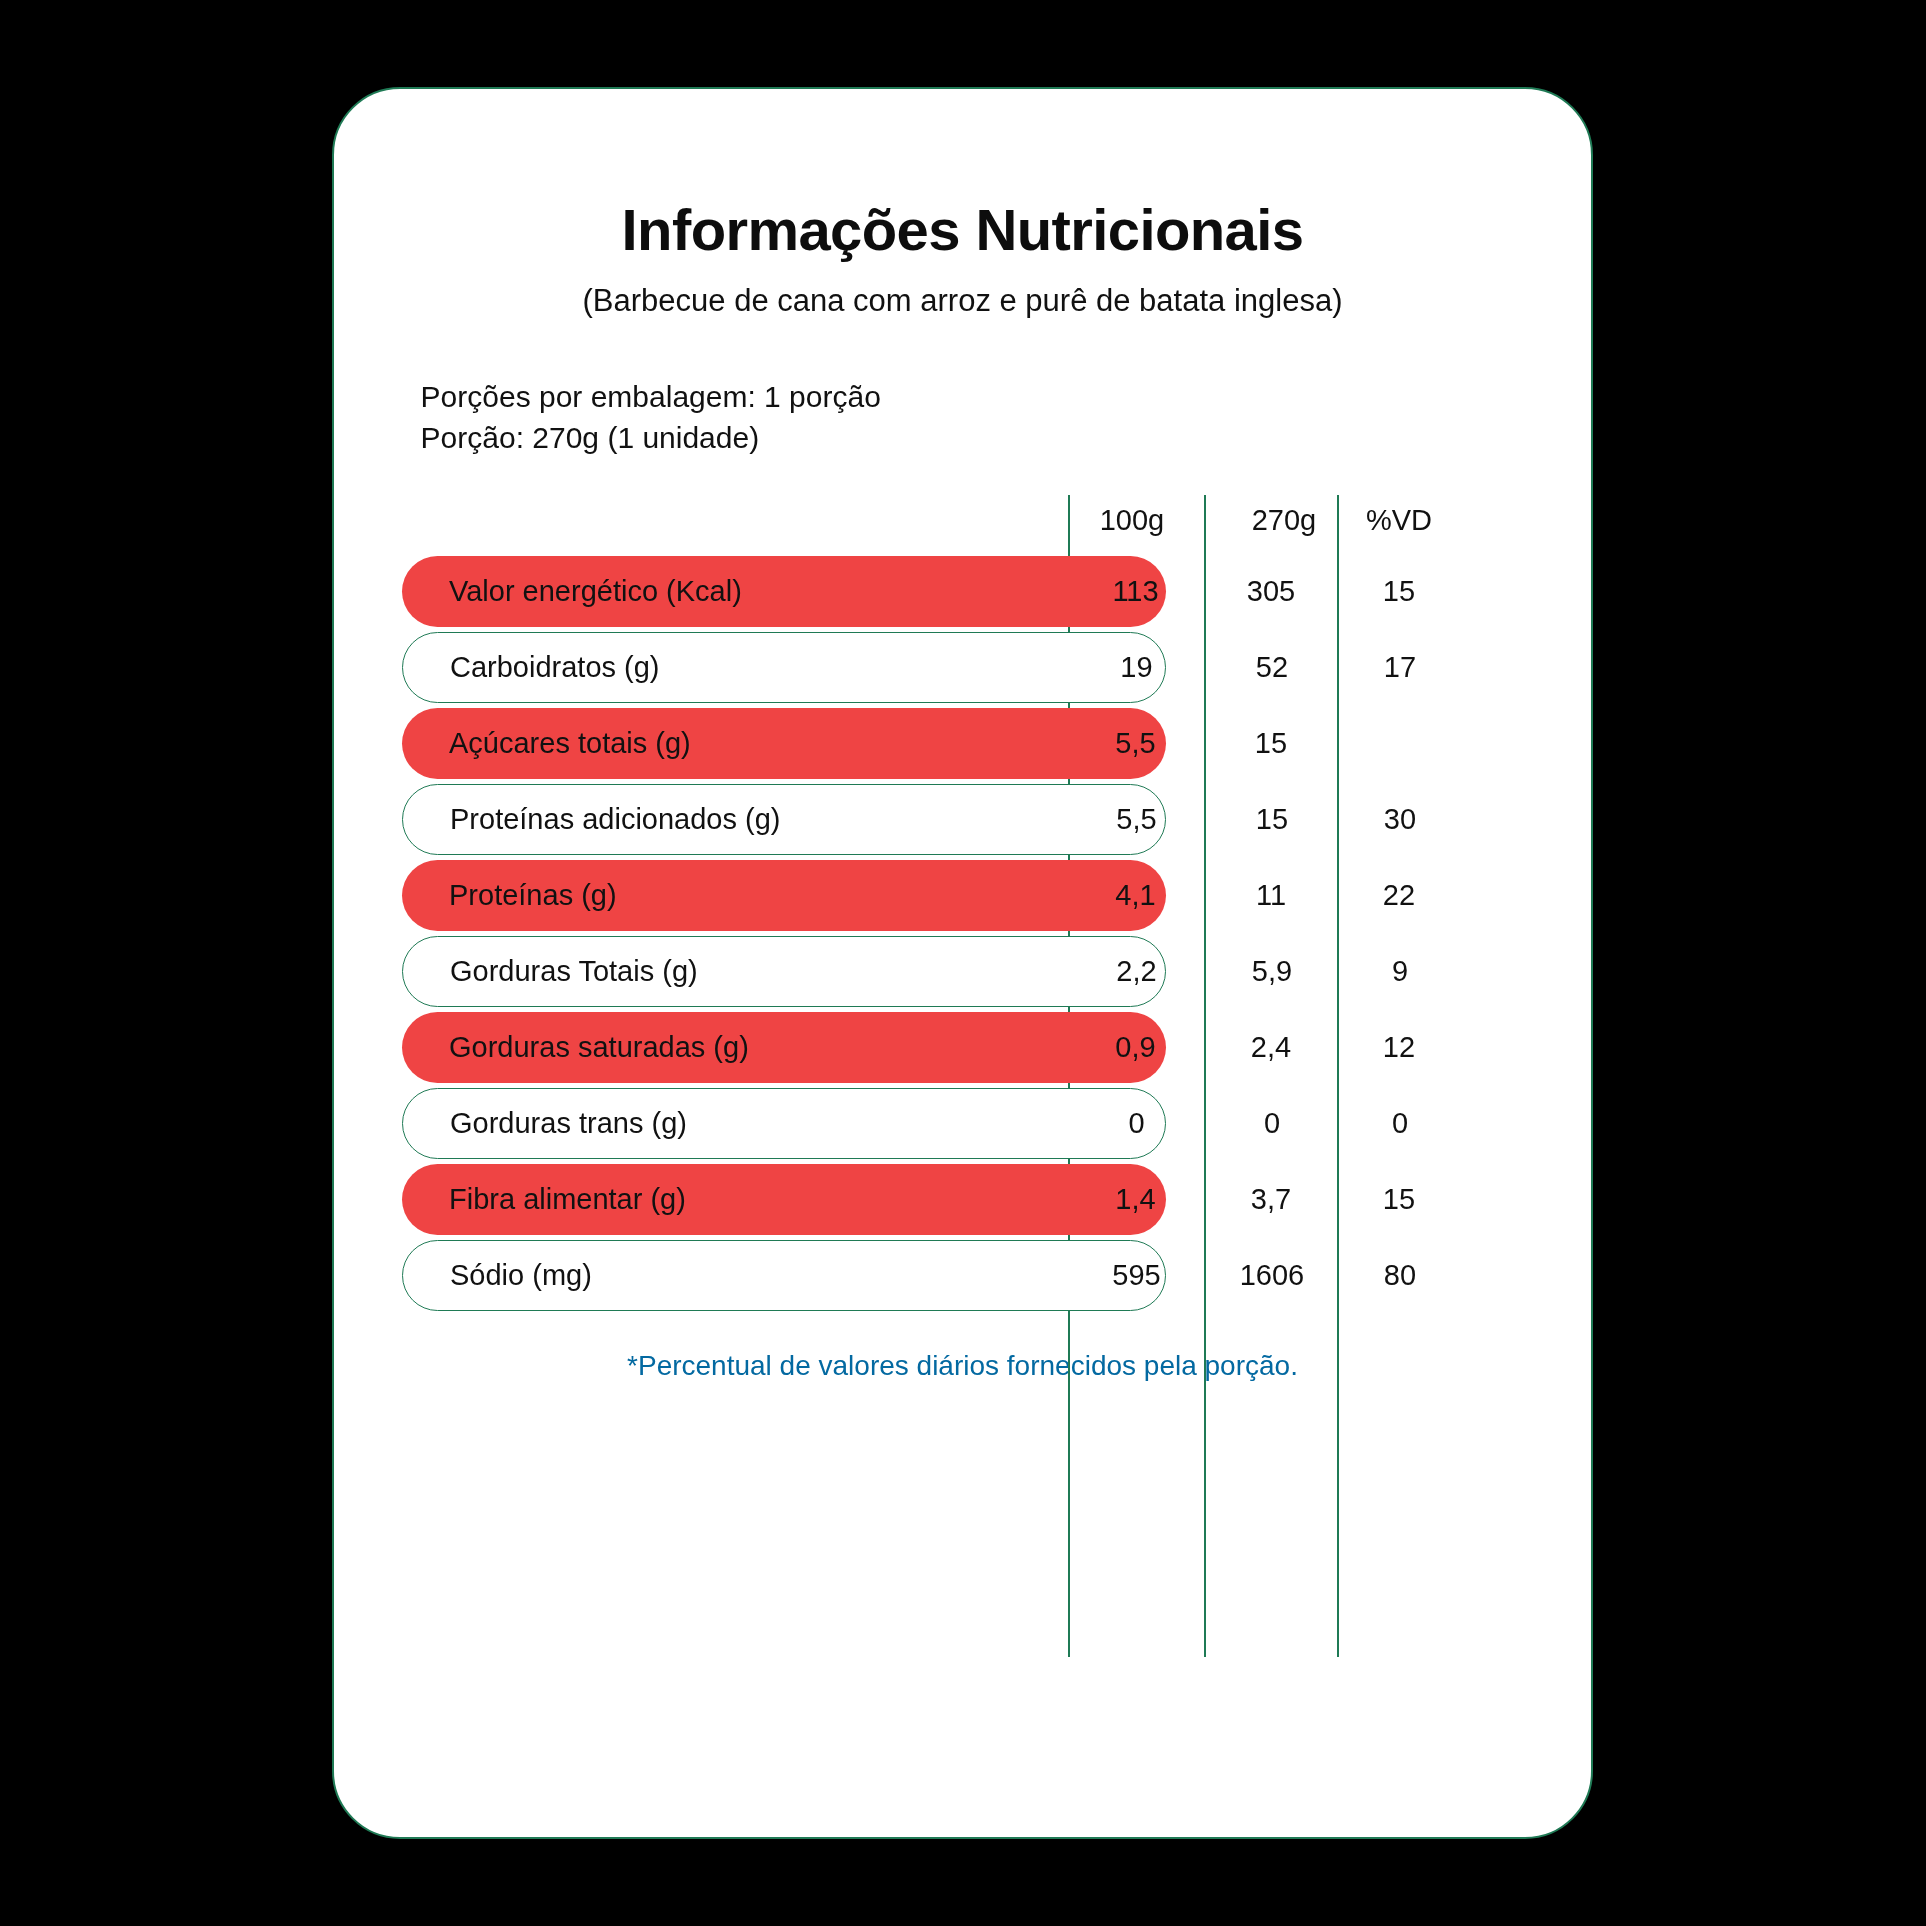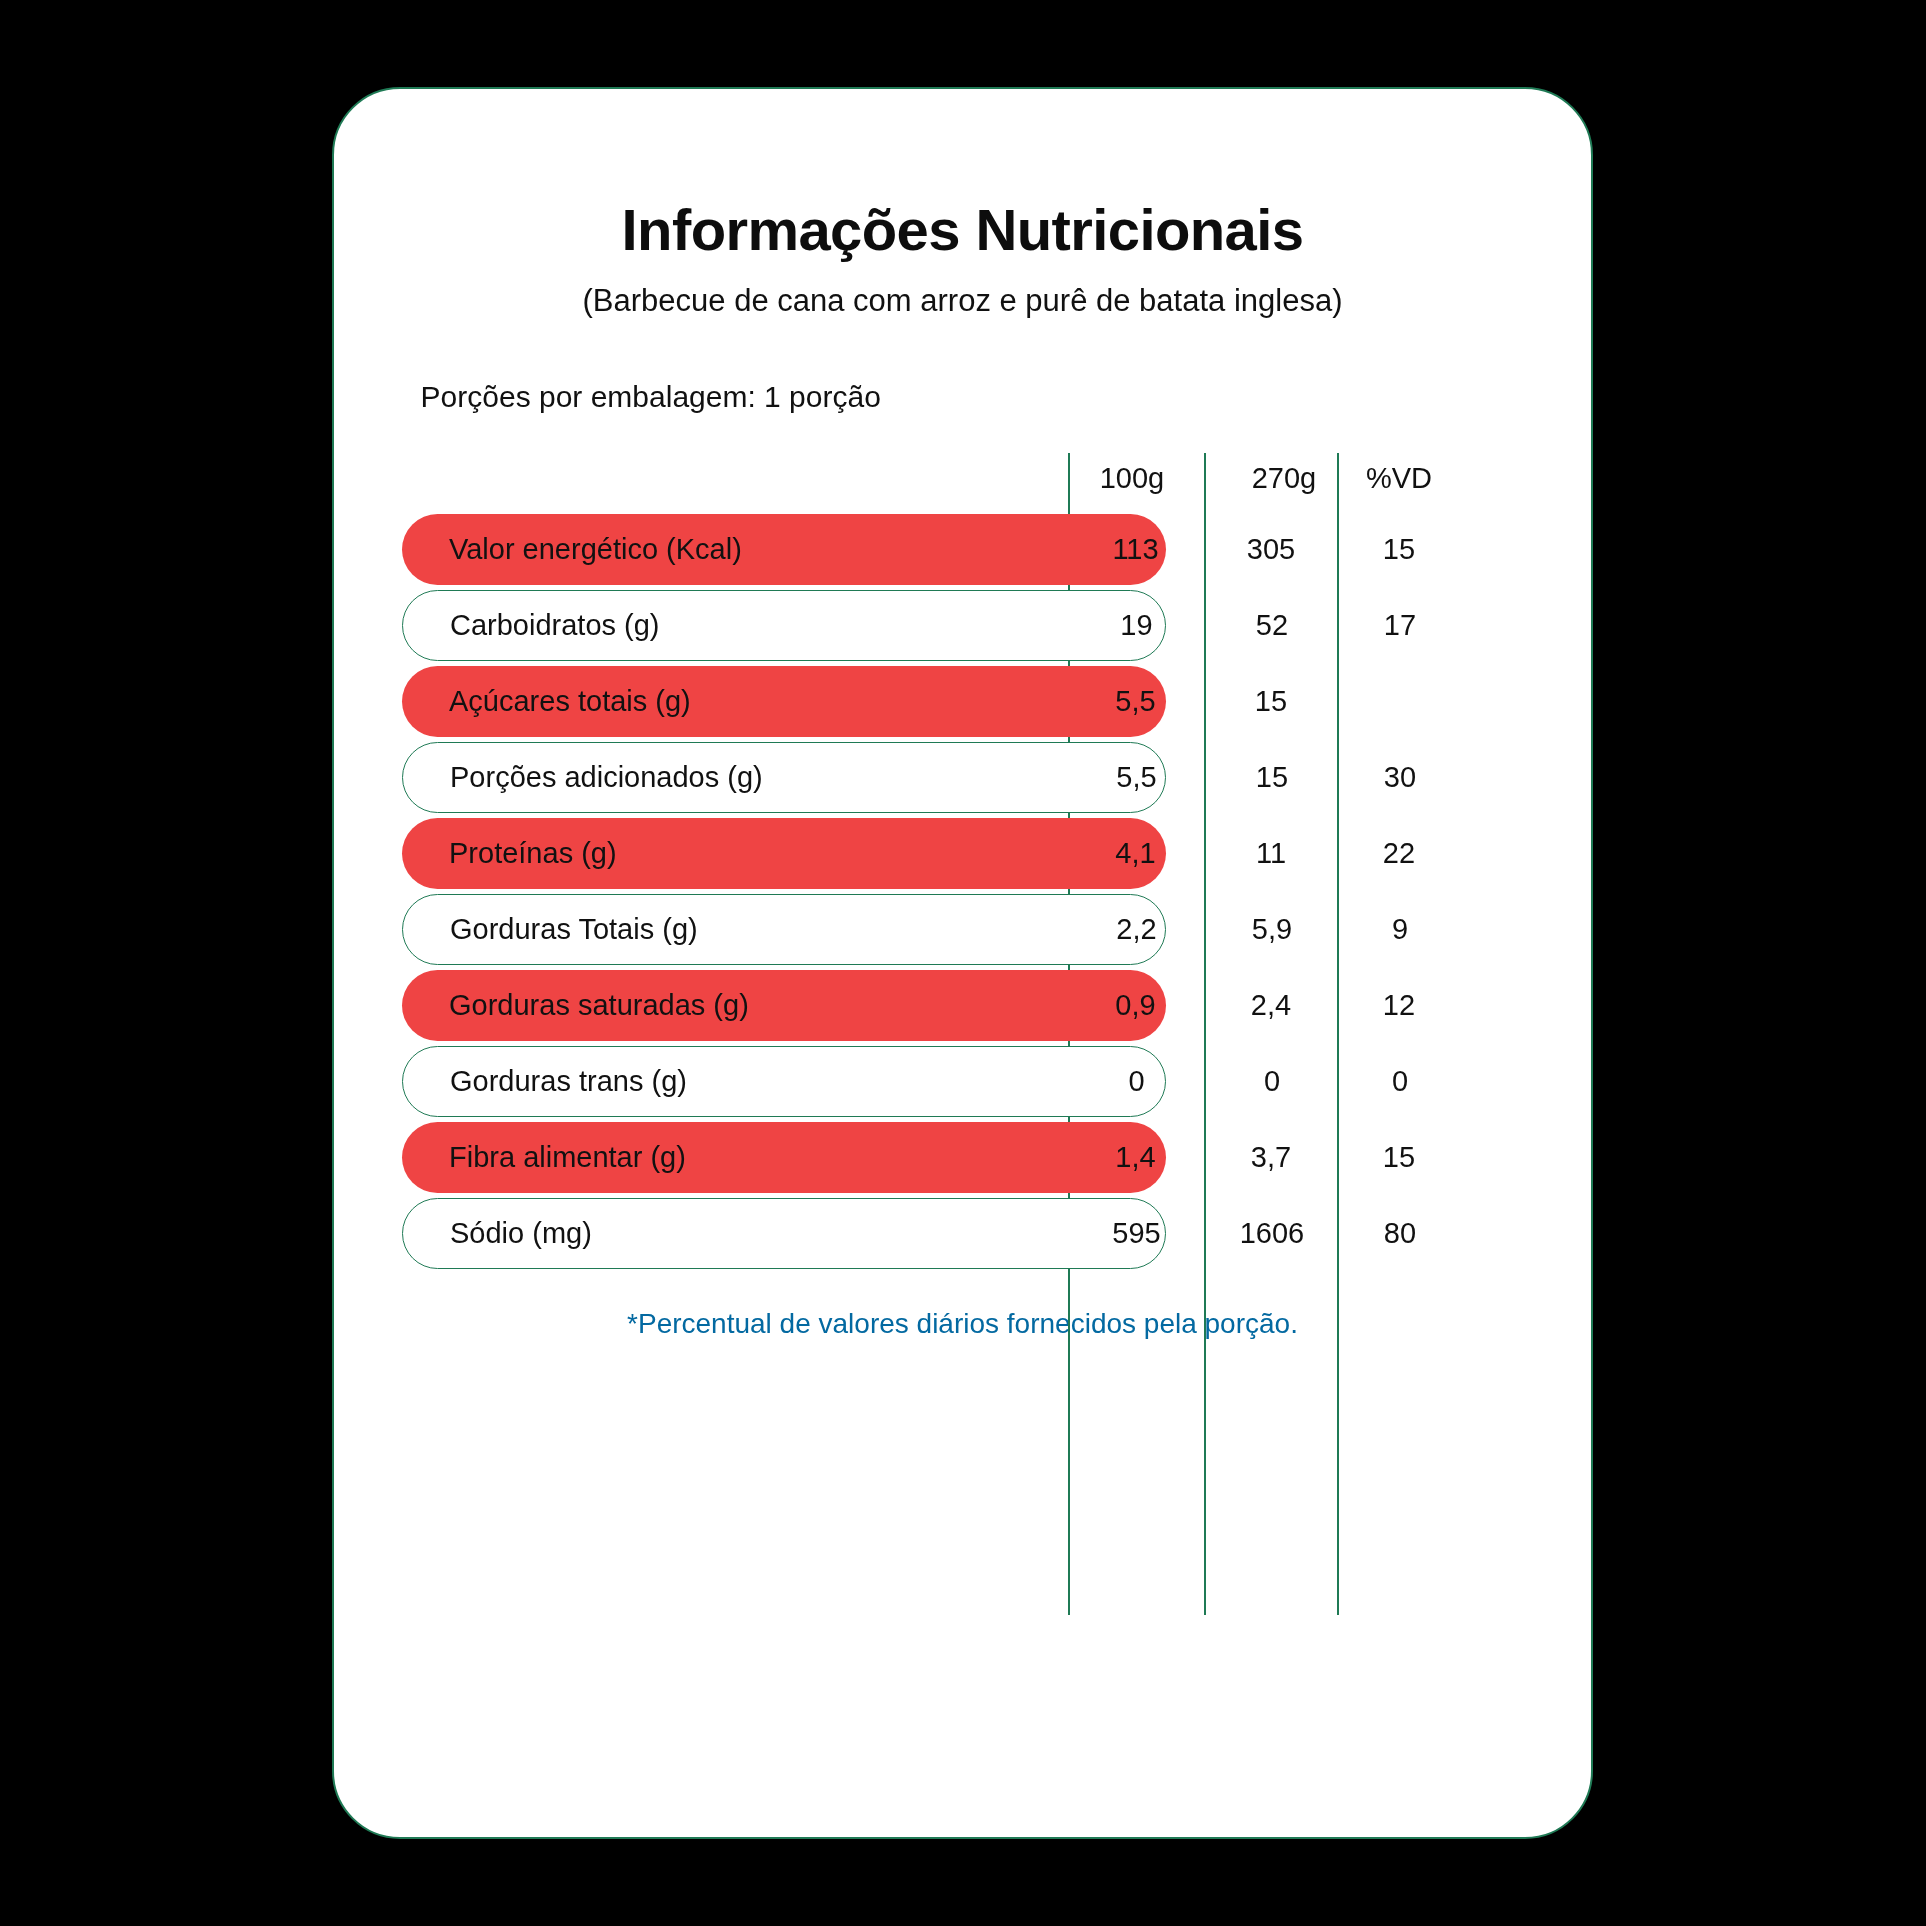--- a/index.html
+++ b/index.html
@@ -153,20 +153,21 @@
 
 <div class="stage">
   <div class="card">
     <div class="card-inner">
 
       <div class="title">Informações Nutricionais</div>
       <div class="subtitle">(Barbecue de cana com arroz e purê de batata inglesa)</div>
 
       <div class="portions">
         <div>Porções por embalagem: 1 porção</div>
+        <div>Porção: 270g (1 unidade)</div>
       </div>
 
       <div class="table">
 
         <div class="vline v1"></div>
         <div class="vline v2"></div>
         <div class="vline v3"></div>
 
         <div class="col-head">
           <div class="ch c1">100g</div>
@@ -189,21 +190,21 @@
         </div>
 
         <div class="row alt">
           <div class="label">Açúcares totais (g)</div>
           <div class="cell c1">5,5</div>
           <div class="cell c2">15</div>
           <div class="cell c3"></div>
         </div>
 
         <div class="row plain">
-          <div class="label">Porções adicionados (g)</div>
+          <div class="label">Proteínas adicionados (g)</div>
           <div class="cell c1">5,5</div>
           <div class="cell c2">15</div>
           <div class="cell c3">30</div>
         </div>
 
         <div class="row alt">
           <div class="label">Proteínas (g)</div>
           <div class="cell c1">4,1</div>
           <div class="cell c2">11</div>
           <div class="cell c3">22</div>

